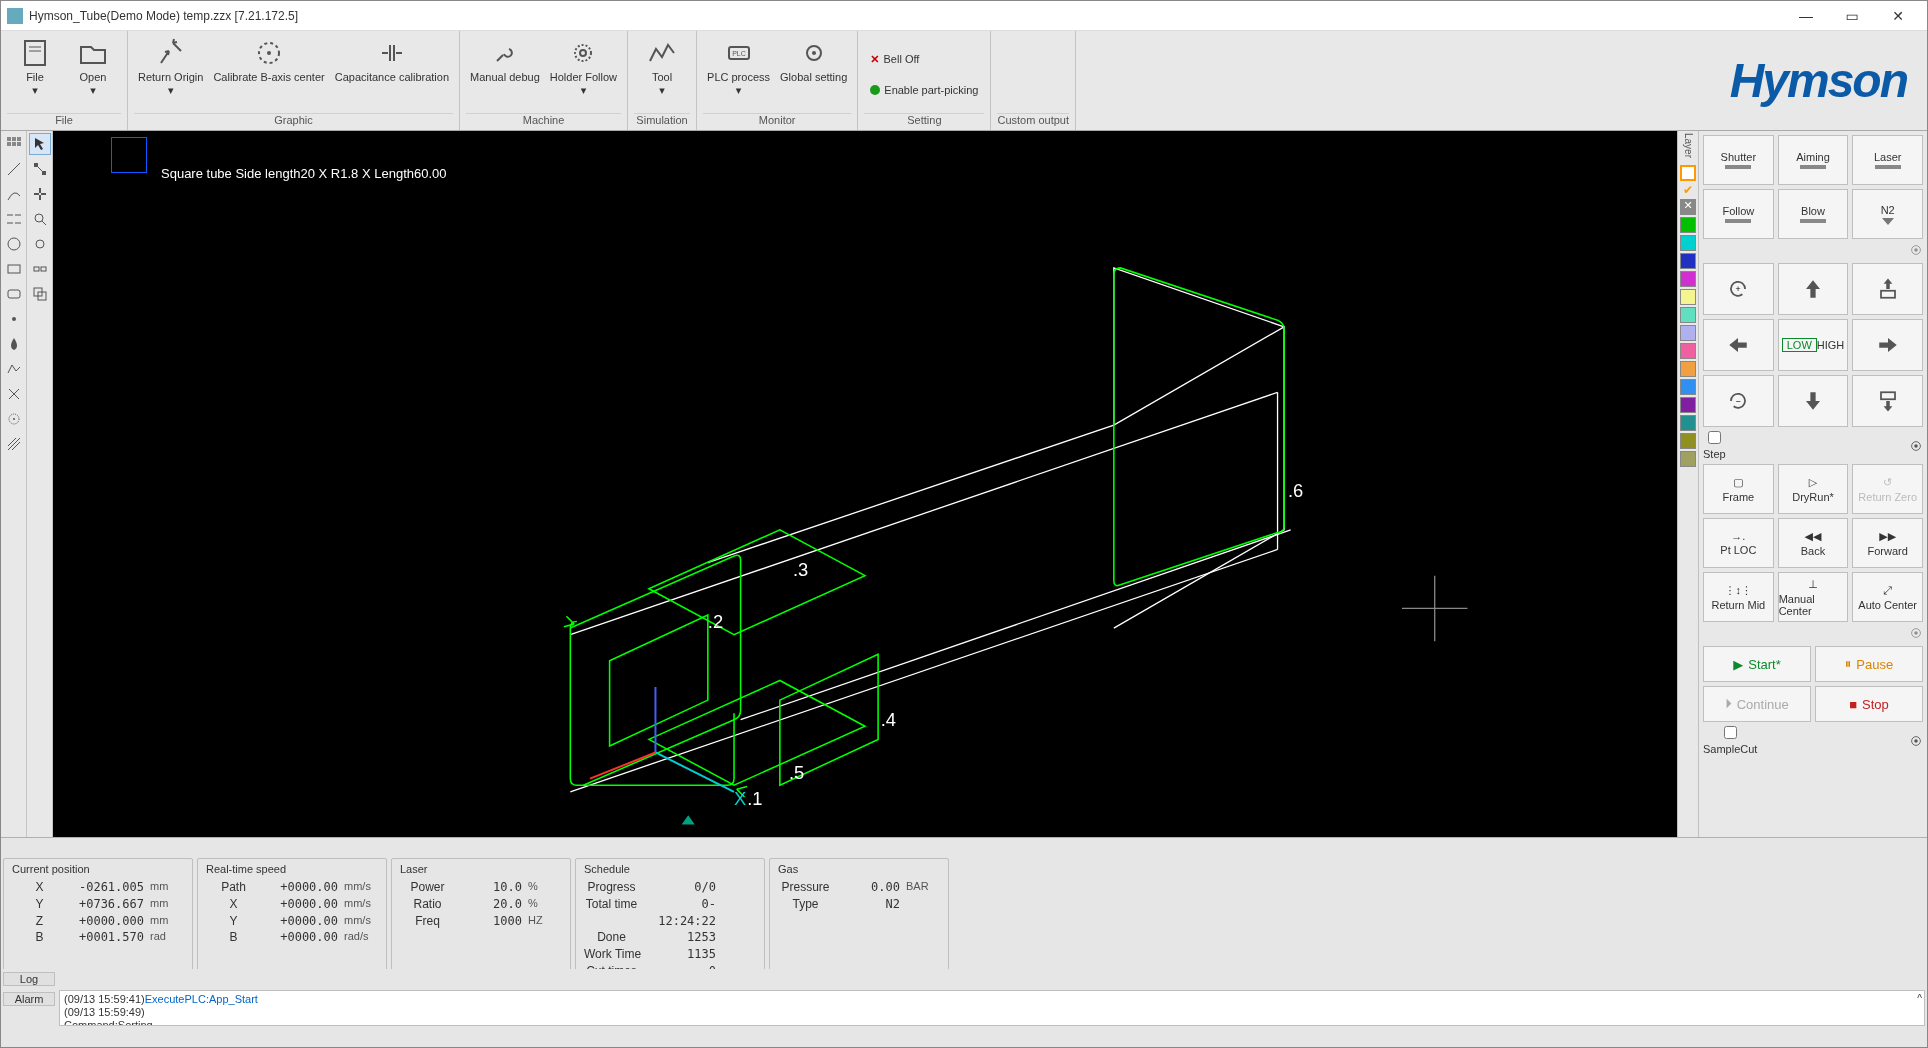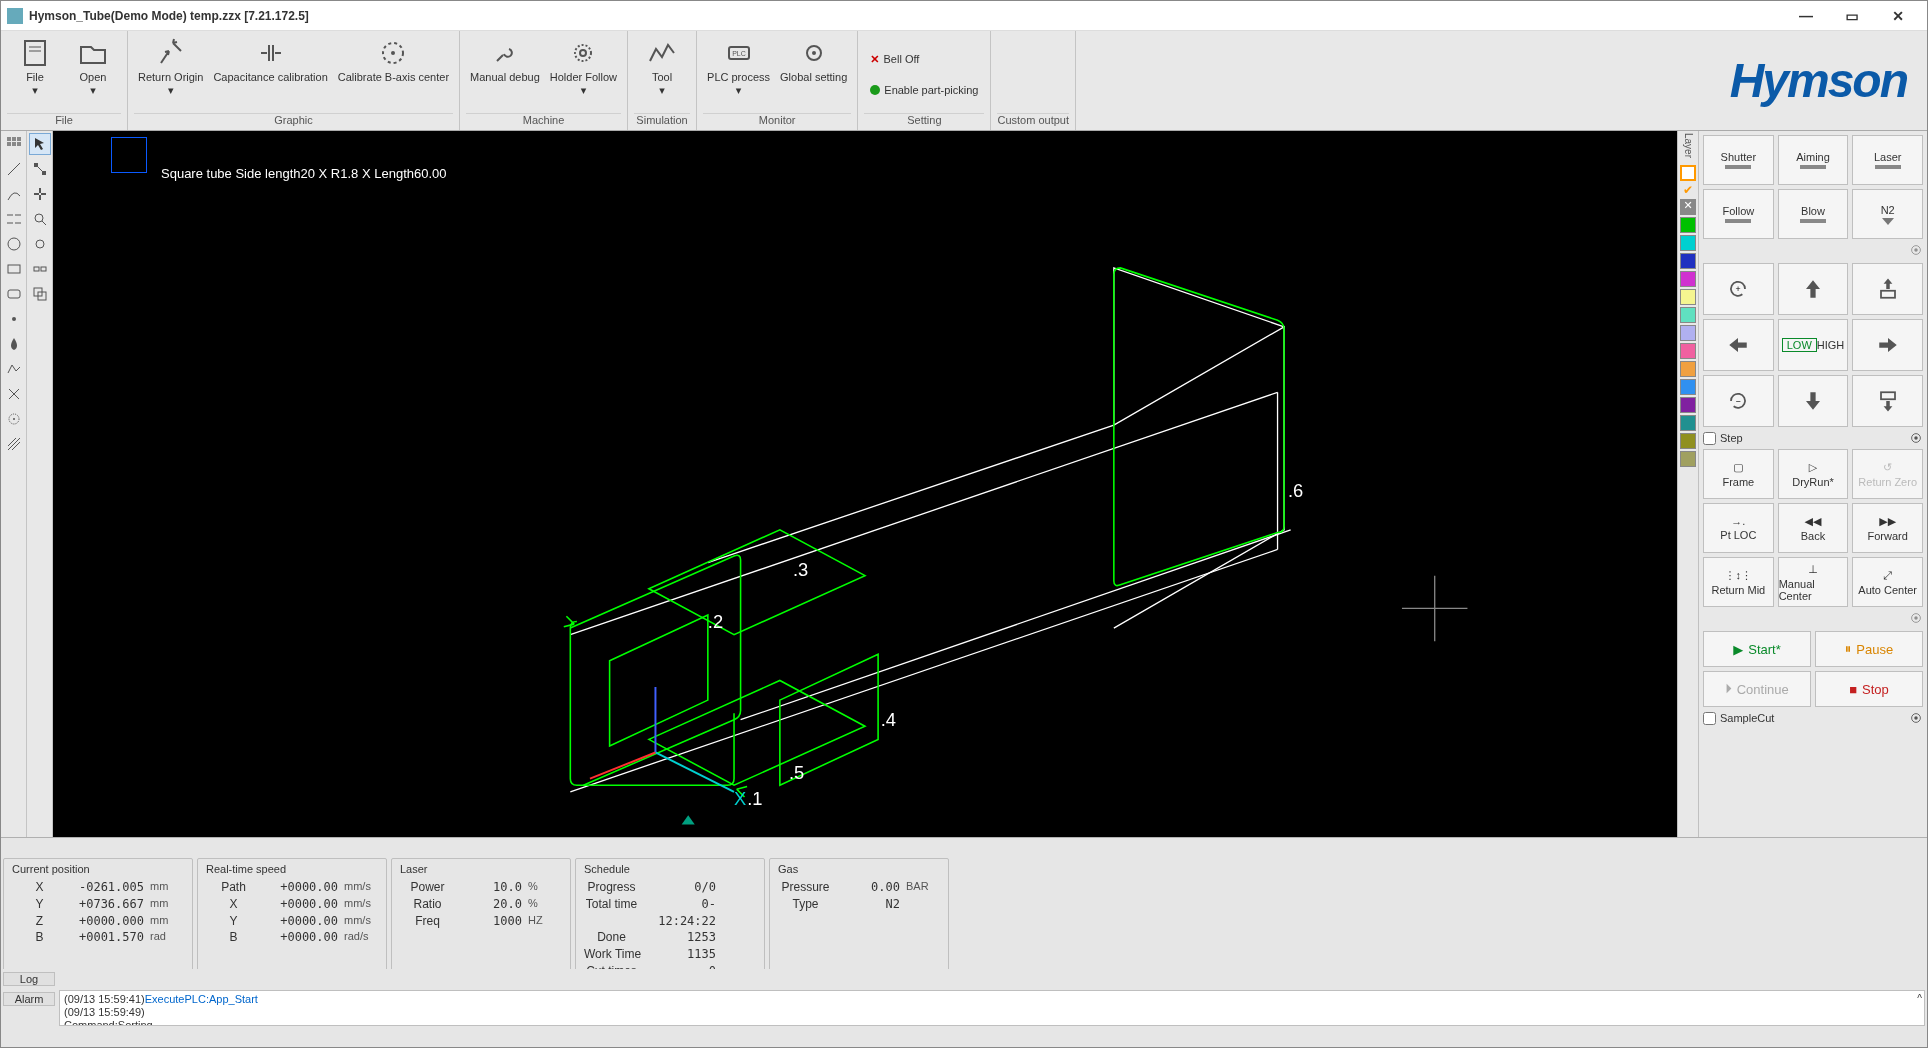--- a/index.html
+++ b/index.html
@@ -1,21 +1,21 @@
 <!DOCTYPE html>
 <html><head>
 <meta charset="utf-8">
 <style>
 * { box-sizing: border-box; margin: 0; padding: 0; font-family: "Segoe UI", Tahoma, sans-serif; }
 body { background: #bbb; font-size: 12px; color: #333; overflow: hidden; }
 
 #app { width: 1928px; height: 1048px; background: #fff; display: flex; flex-direction: column; border: 1px solid #888; }
 
 
-.titlebar { height: 30px; background: #fff; display: flex; align-items: center; padding: 0 6px; border-bottom: 1px solid #ddd; font-weight: bold; }
+.titlebar { height: 30px; background: #fff; display: flex; align-items: center; padding: 0 6px; border-bottom: 1px solid #ddd; }
 .titlebar .icon { width: 16px; height: 16px; background: #6ab; margin-right: 6px; }
 .titlebar .ttl { flex: 1; font-size: 12px; }
 .winbtns { display: flex; gap: 0; }
 .winbtns div { width: 46px; height: 30px; display: flex; align-items: center; justify-content: center; font-size: 14px; }
 
 
 .ribbon { background: #e8e8e8; border-bottom: 1px solid #aaa; display: flex; height: 100px; }
 .rgroup { border-right: 1px solid #c4c4c4; padding: 4px 6px 0 6px; display: flex; flex-direction: column; align-items: center; }
 .rgroup .buttons { display: flex; gap: 2px; flex: 1; }
 .rbtn { display: flex; flex-direction: column; align-items: center; justify-content: flex-start; min-width: 56px; padding: 2px 4px; text-align: center; line-height: 1.2; font-size: 11px; }
@@ -46,21 +46,21 @@
 
 
 .rightpanel { width: 228px; background:#e8e8e8; display:flex; flex-direction:column; padding:4px; gap:4px; }
 .row3 { display:flex; gap:4px; }
 .ctlbtn { flex:1; background:#f5f5f5; border:1px solid #bfbfbf; height:50px; display:flex; flex-direction:column; align-items:center; justify-content:center; font-size:11px; gap:2px; }
 .ctlbtn .bar { width:26px; height:4px; background:#888; }
 .arrowbtn { flex:1; background:#f5f5f5; border:1px solid #bfbfbf; height:52px; display:flex; align-items:center; justify-content:center; }
 .arrowbtn svg { width:28px; height:28px; }
 .gearrow { display:flex; justify-content:flex-end; height:16px; }
 .gearrow svg { width:14px; height:14px; opacity:.6; }
-.chk { display:flex; align-items:center; gap:4px; font-size:11px; }
+.chk { display:flex; align-items:center; gap:4px; font-size:11px;flex-direction:column; }
 .bigbtn { flex:1; background:#f5f5f5; border:1px solid #bfbfbf; height:36px; display:flex; align-items:center; justify-content:center; gap:5px; font-size:13px; }
 .bigbtn.green { color:#0a8a2a; }
 .bigbtn.orange { color:#d98500; }
 .bigbtn.red { color:#c42020; }
 .bigbtn.dis { color:#aaa; }
 
 
 .statusstrip { height: 132px; background:#e6e6e6; display:flex; border-top:1px solid #b0b0b0; }
 .statcol { border:1px solid #bfbfbf; margin:20px 2px; padding:4px 8px; background:#e6e6e6; border-radius:2px; font-size:12px; }
 .statcol .hd { font-size:11px; margin-bottom:4px; }
@@ -116,30 +116,30 @@
       <div class="buttons">
         <div class="rbtn">
             <svg viewBox="0 0 32 32">
               <path d="M6 26 L14 14 M14 14l-4 1m4-1l-1 4 M18 6l8 8m-8-8l4-1m-4 1l1-4" stroke="#555" stroke-width="2" fill="none"></path>
             </svg>
             <span>Return Origin</span>
             <span>▾</span>
           </div>
         <div class="rbtn">
             <svg viewBox="0 0 32 32">
-              <path d="M6 16h6m8 0h6M14 8v16m4-16v16" stroke="#555" stroke-width="2"></path>
-            </svg>
-            <span>Capacitance calibration</span>
-          </div>
-        <div class="rbtn">
-            <svg viewBox="0 0 32 32">
               <circle cx="16" cy="16" r="10" fill="none" stroke="#555" stroke-width="2" stroke-dasharray="3 3"></circle>
               <circle cx="16" cy="16" r="2" fill="#555"></circle>
             </svg>
             <span>Calibrate B-axis center</span>
+          </div>
+        <div class="rbtn">
+            <svg viewBox="0 0 32 32">
+              <path d="M6 16h6m8 0h6M14 8v16m4-16v16" stroke="#555" stroke-width="2"></path>
+            </svg>
+            <span>Capacitance calibration</span>
           </div>
       </div>
       <div class="glabel">Graphic</div>
     </div>
     <div class="rgroup">
       <div class="buttons">
         <div class="rbtn">
             <svg viewBox="0 0 32 32">
               <path d="M8 24l6-6m6-6a4 4 0 11-5 5" stroke="#555" stroke-width="2" fill="none"></path>
             </svg>

